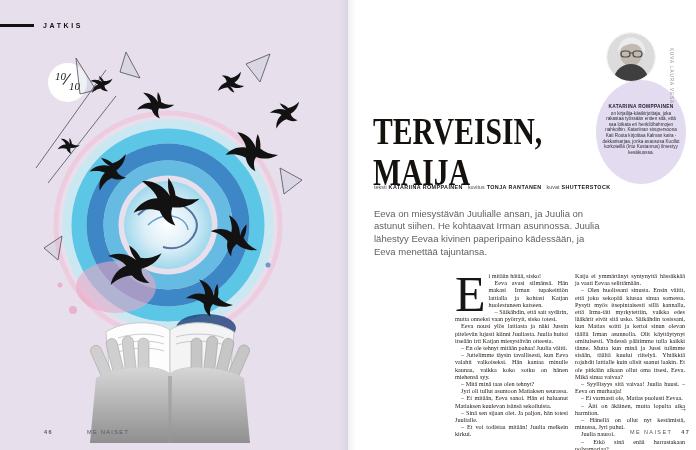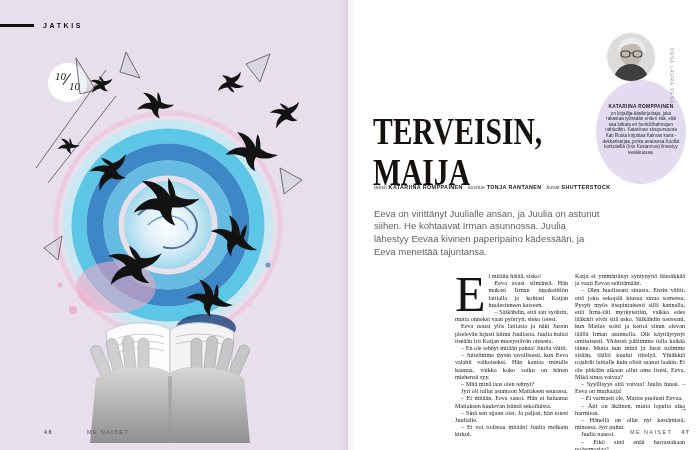--- a/index.html
+++ b/index.html
@@ -183,21 +183,21 @@
 
     <h1 class="title">
       <span>TERVEISIN,</span>
       <span>MAIJA</span>
     </h1>
 
     <div class="byline">
       <span class="role">teksti</span><span class="bname">KATARIINA ROMPPAINEN</span><span class="role">kuvitus</span><span class="bname">TONJA RANTANEN</span><span class="role">kuvat</span><span class="bname">SHUTTERSTOCK</span>
     </div>
 
-    <p class="intro">Eeva on virittänyt Juulialle ansan, ja Juulia on astunut siihen. He kohtaavat Irman asunnossa. Juulia lähestyy Eevaa kivinen paperipaino kädessään, ja Eeva menettää tajuntansa.</p>
+    <p class="intro">Eeva on miesystävän Juulialle ansan, ja Juulia on astunut siihen. He kohtaavat Irman asunnossa. Juulia lähestyy Eevaa kivinen paperipaino kädessään, ja Eeva menettää tajuntansa.</p>
 
     <div class="author-bubble"></div>
 
     <div class="portrait">
       <svg viewBox="0 0 48 48" width="48" height="48">
         <circle cx="24" cy="24" r="24" fill="#dcdcdc"></circle>
         <ellipse cx="24" cy="21" rx="11" ry="12" fill="#c2b9b0"></ellipse>
         <path d="M11,20 C10,9 20,3 27,5 C36,7 39,14 38,21 C34,12 28,10 23,11 C17,12 13,15 11,20 Z" fill="#ececec"></path>
         <rect x="14" y="18" width="9" height="6" rx="3" fill="none" stroke="#4a4a4a" stroke-width="1.2"></rect>
         <rect x="26" y="18" width="9" height="6" rx="3" fill="none" stroke="#4a4a4a" stroke-width="1.2"></rect>

